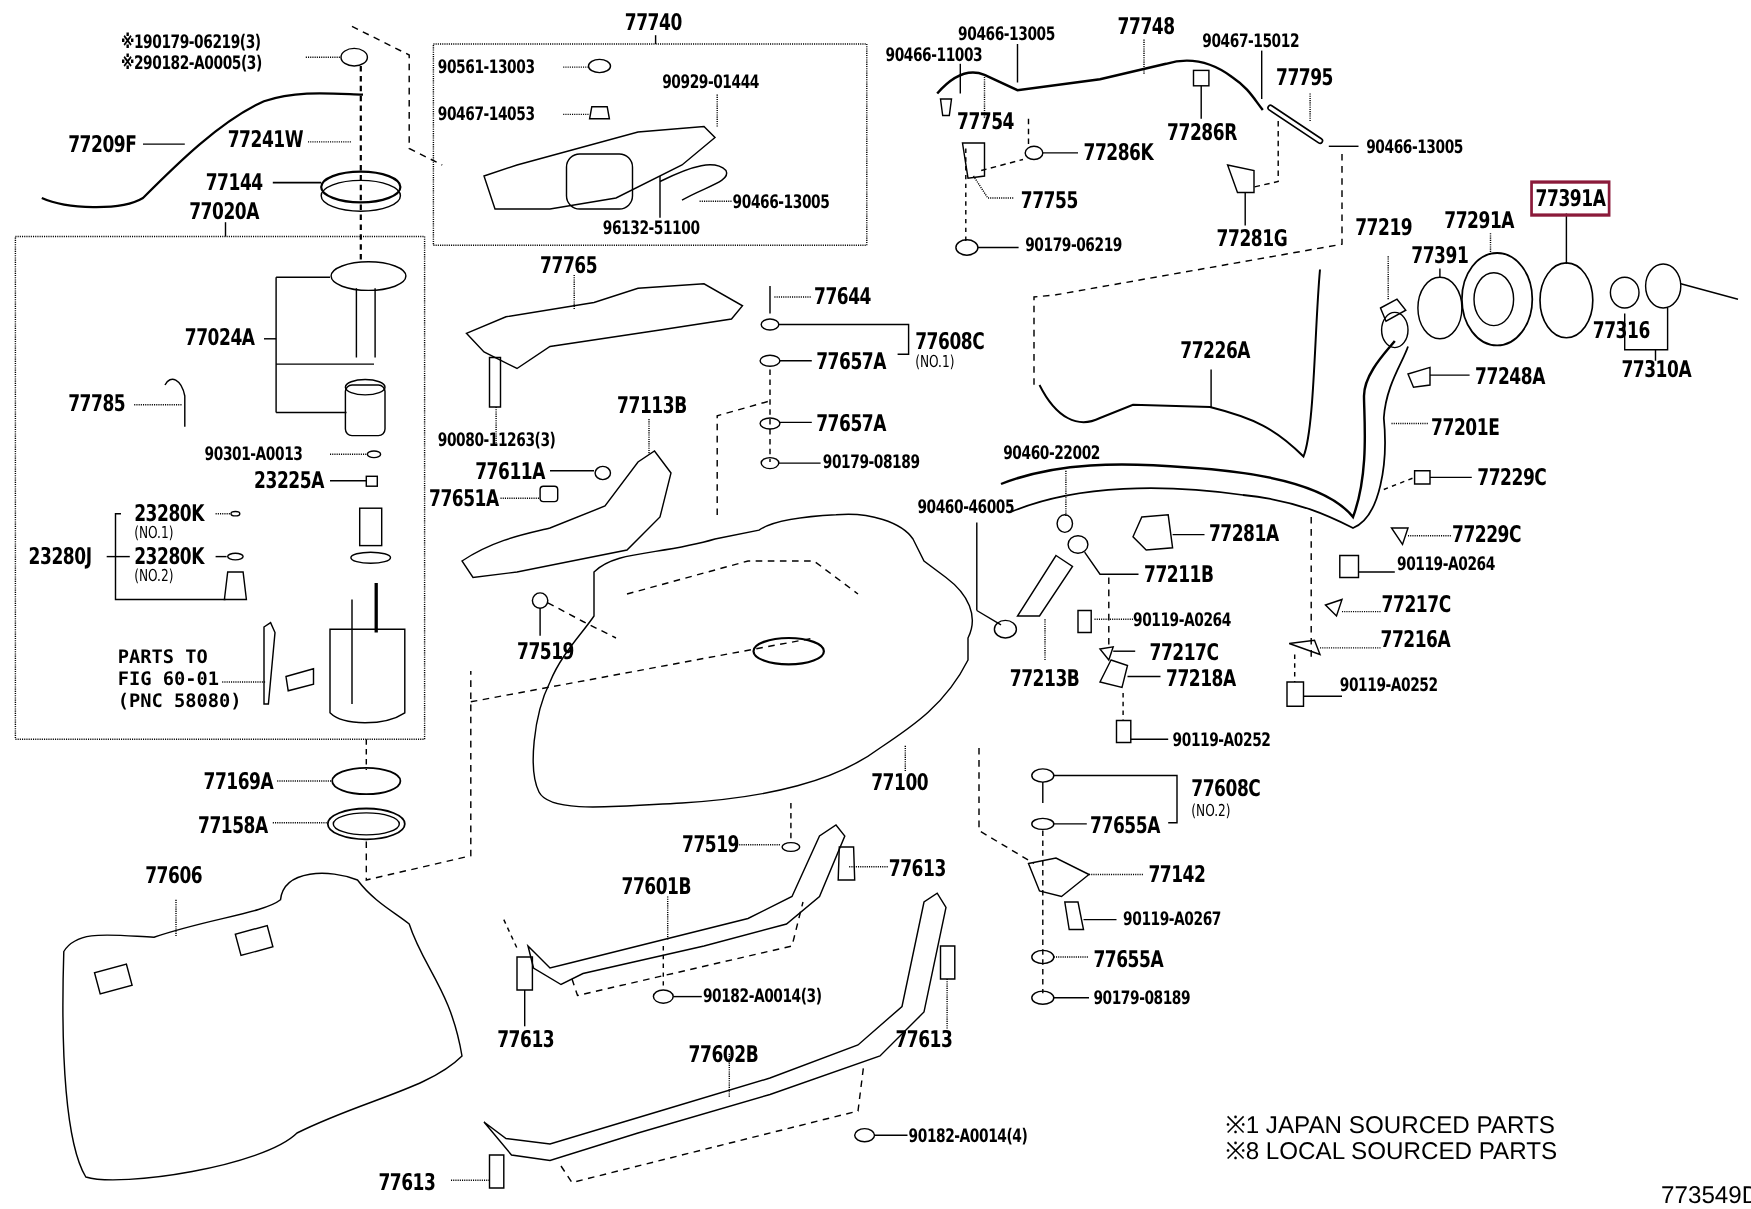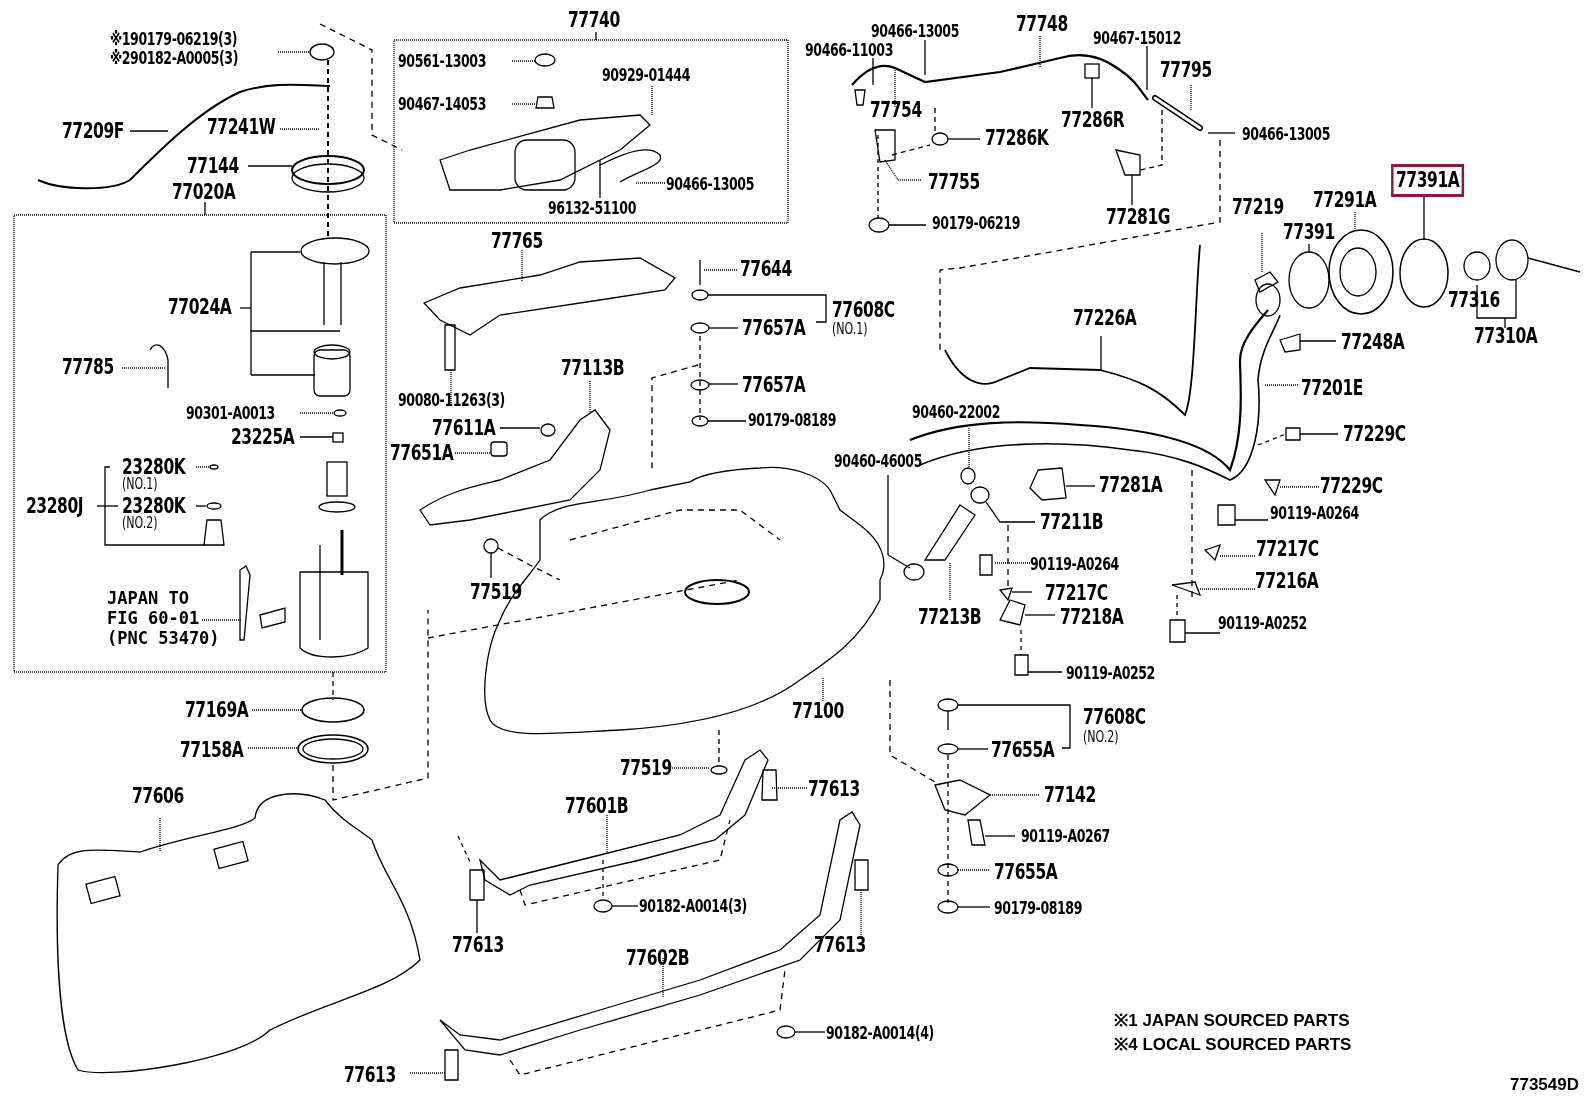--- a/index.html
+++ b/index.html
@@ -3,21 +3,21 @@
 <meta charset="utf-8">
 <style>
   html,body{margin:0;padding:0;background:#fff;}
   #stage{position:relative;width:1592px;height:1099px;background:#fff;overflow:hidden;
          font-family:"DejaVu Sans Condensed","DejaVu Sans",sans-serif;color:#000;}
   svg#art{position:absolute;left:0;top:0;width:1592px;height:1099px;}
   .lbl{position:absolute;white-space:nowrap;font-weight:bold;font-size:21px;line-height:1;
        letter-spacing:-0.5px;transform:scaleX(0.82);transform-origin:left top;}
   .lbl.sm{font-size:17px;font-weight:bold;}
   .lbl.sub{font-size:15px;font-weight:normal;letter-spacing:0;}
-  .lbl.note{font-family:"Liberation Sans",sans-serif;font-weight:bold;font-size:17px;transform:none;letter-spacing:0;}
+  .lbl.note{font-family:"Liberation Sans",sans-serif;font-weight:normal;font-size:22px;transform:none;letter-spacing:0;}
   .lbl.ref{font-size:17px;font-family:"DejaVu Sans Mono",monospace;transform:none;letter-spacing:0;}
   .lbl.hl{outline:3px solid #8b1a3a;outline-offset:3px;}
   .part{cursor:pointer;}
 </style>
 </head>
 <body>
 
 <div id="stage">
 
 <svg id="art" viewBox="0 0 1592 1099" fill="none" stroke="#000" stroke-width="1.3">
@@ -277,23 +277,23 @@
 <div class="lbl part" style="left:172px;top:182px">77020A</div>
 <div class="lbl part" style="left:168px;top:297px">77024A</div>
 <div class="lbl part" style="left:62px;top:357px">77785</div>
 <div class="lbl sm part" style="left:186px;top:405px">90301-A0013</div>
 <div class="lbl part" style="left:231px;top:427px">23225A</div>
 <div class="lbl part" style="left:122px;top:457px">23280K</div>
 <div class="lbl sub" style="left:122px;top:477px">(NO.1)</div>
 <div class="lbl part" style="left:26px;top:496px">23280J</div>
 <div class="lbl part" style="left:122px;top:496px">23280K</div>
 <div class="lbl sub" style="left:122px;top:516px">(NO.2)</div>
-<div class="lbl ref" style="left:107px;top:590px">JAPAN TO</div>
+<div class="lbl ref" style="left:107px;top:590px">PARTS TO</div>
 <div class="lbl ref" style="left:107px;top:610px">FIG 60-01</div>
-<div class="lbl ref" style="left:107px;top:630px">(PNC 53470)</div>
+<div class="lbl ref" style="left:107px;top:630px">(PNC 58080)</div>
 <div class="lbl part" style="left:185px;top:700px">77169A</div>
 <div class="lbl part" style="left:180px;top:740px">77158A</div>
 <div class="lbl part" style="left:132px;top:786px">77606</div>
 
 <div class="lbl part" style="left:568px;top:10px">77740</div>
 <div class="lbl sm part" style="left:398px;top:53px">90561-13003</div>
 <div class="lbl sm part" style="left:602px;top:67px">90929-01444</div>
 <div class="lbl sm part" style="left:398px;top:96px">90467-14053</div>
 <div class="lbl sm part" style="left:666px;top:176px">90466-13005</div>
 <div class="lbl sm part" style="left:548px;top:200px">96132-51100</div>
@@ -364,16 +364,16 @@
 <div class="lbl part" style="left:565px;top:796px">77601B</div>
 <div class="lbl part" style="left:808px;top:779px">77613</div>
 <div class="lbl part" style="left:452px;top:935px">77613</div>
 <div class="lbl sm part" style="left:639px;top:898px">90182-A0014(3)</div>
 <div class="lbl part" style="left:814px;top:935px">77613</div>
 <div class="lbl part" style="left:626px;top:948px">77602B</div>
 <div class="lbl sm part" style="left:826px;top:1025px">90182-A0014(4)</div>
 <div class="lbl part" style="left:344px;top:1065px">77613</div>
 
 <div class="lbl note" style="left:1114px;top:1012px">※1 JAPAN SOURCED PARTS</div>
-<div class="lbl note" style="left:1114px;top:1036px">※4 LOCAL SOURCED PARTS</div>
+<div class="lbl note" style="left:1114px;top:1036px">※8 LOCAL SOURCED PARTS</div>
 <div class="lbl note" style="left:1510px;top:1076px">773549D</div>
 
 </div>
 
 </body></html>

